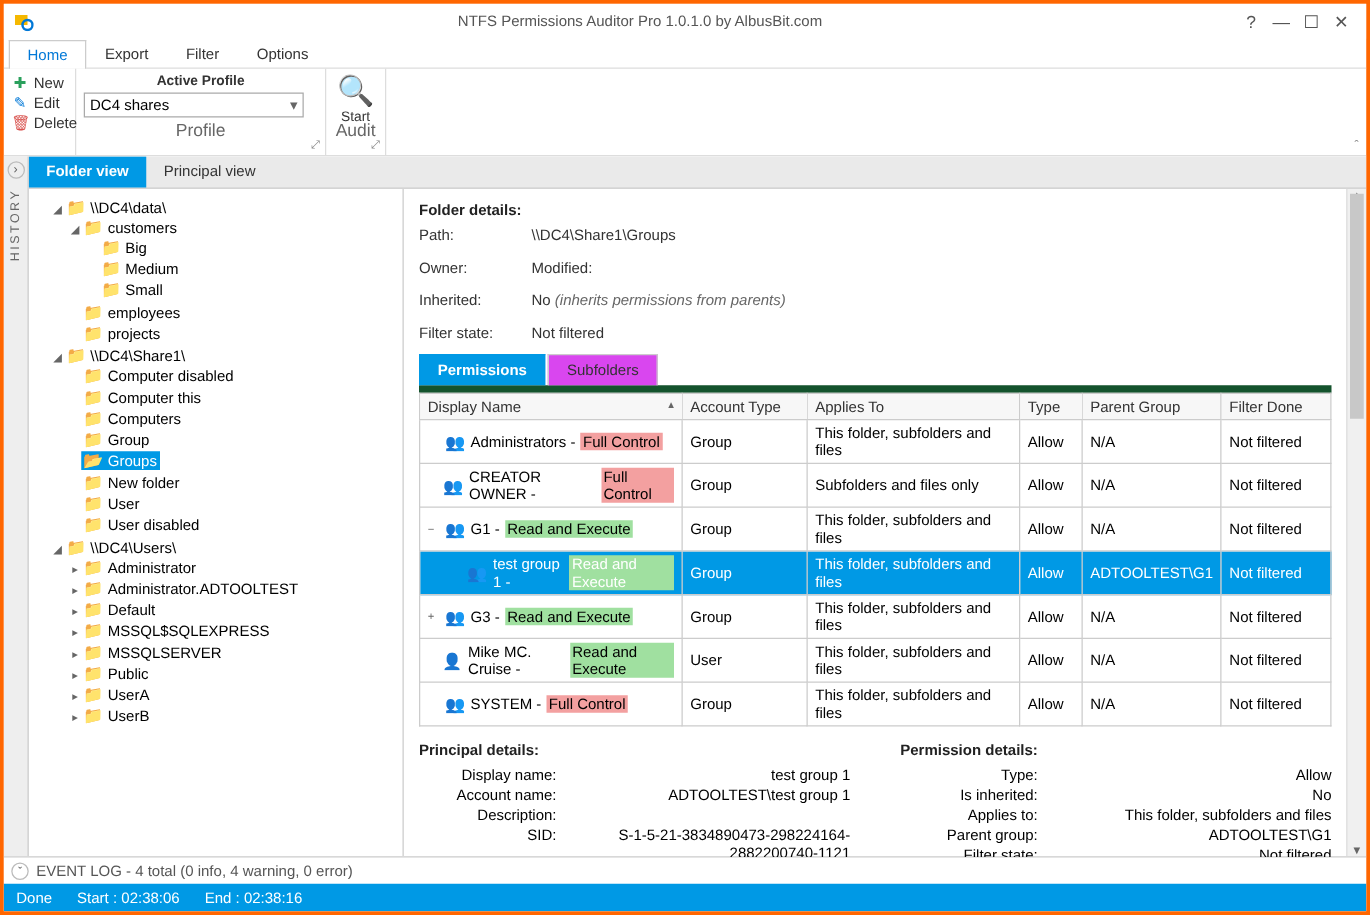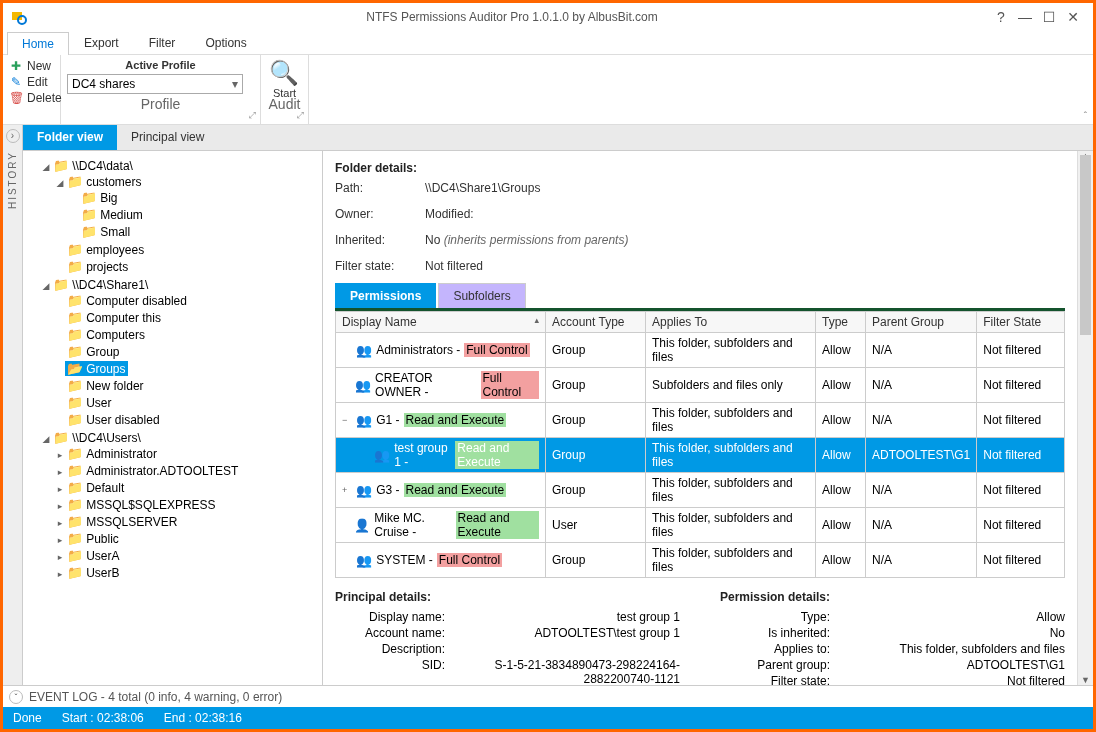--- a/index.html
+++ b/index.html
@@ -49,22 +49,22 @@
 .scrollbar-fake { width: 16px; background: #f0f0f0; border-left: 1px solid #ddd; position: relative; }
 .scrollbar-fake .thumb { position: absolute; left: 2px; right: 2px; top: 4px; height: 180px; background: #c8c8c8; border-radius: 0; }
 .scrollbar-fake .arrow { position: absolute; left: 0; right: 0; text-align: center; color: #666; font-size: 9px; }
 .scrollbar-fake .arrow.up { top: 0; }
 .scrollbar-fake .arrow.down { bottom: 0; }
 h4.section { font-weight: bold; color: #222; margin-bottom: 6px; font-size: 12px; }
 .kv { display: grid; grid-template-columns: 90px 1fr; row-gap: 12px; color: #333; margin-bottom: 10px; }
 .kv .k { color: #333; }
 .kv .v { color: #333; }
 .kv .v .ital { font-style: italic; color: #666; }
-.detail-tabs { display: flex; border-bottom: 3px solid #14532d; margin-bottom: 0; text-align: center; }
-.detail-tab { padding: 5px 14px; cursor: pointer; color: #333; background: #c4b5fd; border: 1px solid #ccc; border-bottom: none; margin-right: 2px; }
+.detail-tabs { display: flex; border-bottom: 6px solid #14532d; margin-bottom: 0; text-align: center; }
+.detail-tab { padding: 5px 14px; cursor: pointer; color: #333; background: #d946ef; border: 1px solid #ccc; border-bottom: none; margin-right: 2px; }
 .detail-tab.active { background: #0099e5; color: #fff; font-weight: bold; border-color: #0099e5; }
 table.perm { width: 100%; border-collapse: collapse; margin-top: 0; }
 table.perm th, table.perm td { border: 1px solid #ccc; padding: 3px 6px; text-align: left; font-size: 12px; }
 table.perm th { background: #f7f7f7; font-weight: normal; color: #333; position: relative; }
 table.perm th .sort { float: right; font-size: 9px; color: #666; }
 table.perm tr.selected td { background: #0099e5; color: #fff; }
 .perm-name { display: flex; align-items: center; gap: 4px; }
 .perm-name .tree-toggle { width: 10px; font-size: 9px; color: #666; }
 .perm-name .pico { font-size: 13px; }
 .pico.group { color: #2aa05c; }
@@ -289,21 +289,21 @@
           </div>
 
           <table class="perm">
             <thead>
                 <tr>
               <th style="width:210px"><span>Display Name</span><span class="sort">▴</span></th>
               <th style="width:100px">Account Type</th>
               <th style="width:170px">Applies To</th>
               <th style="width:50px">Type</th>
               <th style="width:110px">Parent Group</th>
-              <th>Filter State</th>
+              <th>Filter Done</th>
             </tr>
               </thead>
             <tbody id="perm-body">
                 <tr>
                   <td>
                     <div class="perm-name" style="padding-left:0px">
                       <span class="tree-toggle"></span>
                       <span class="pico group">👥</span>
                       <span>Administrators - </span>
                       <span class="hl-full">Full Control</span>

